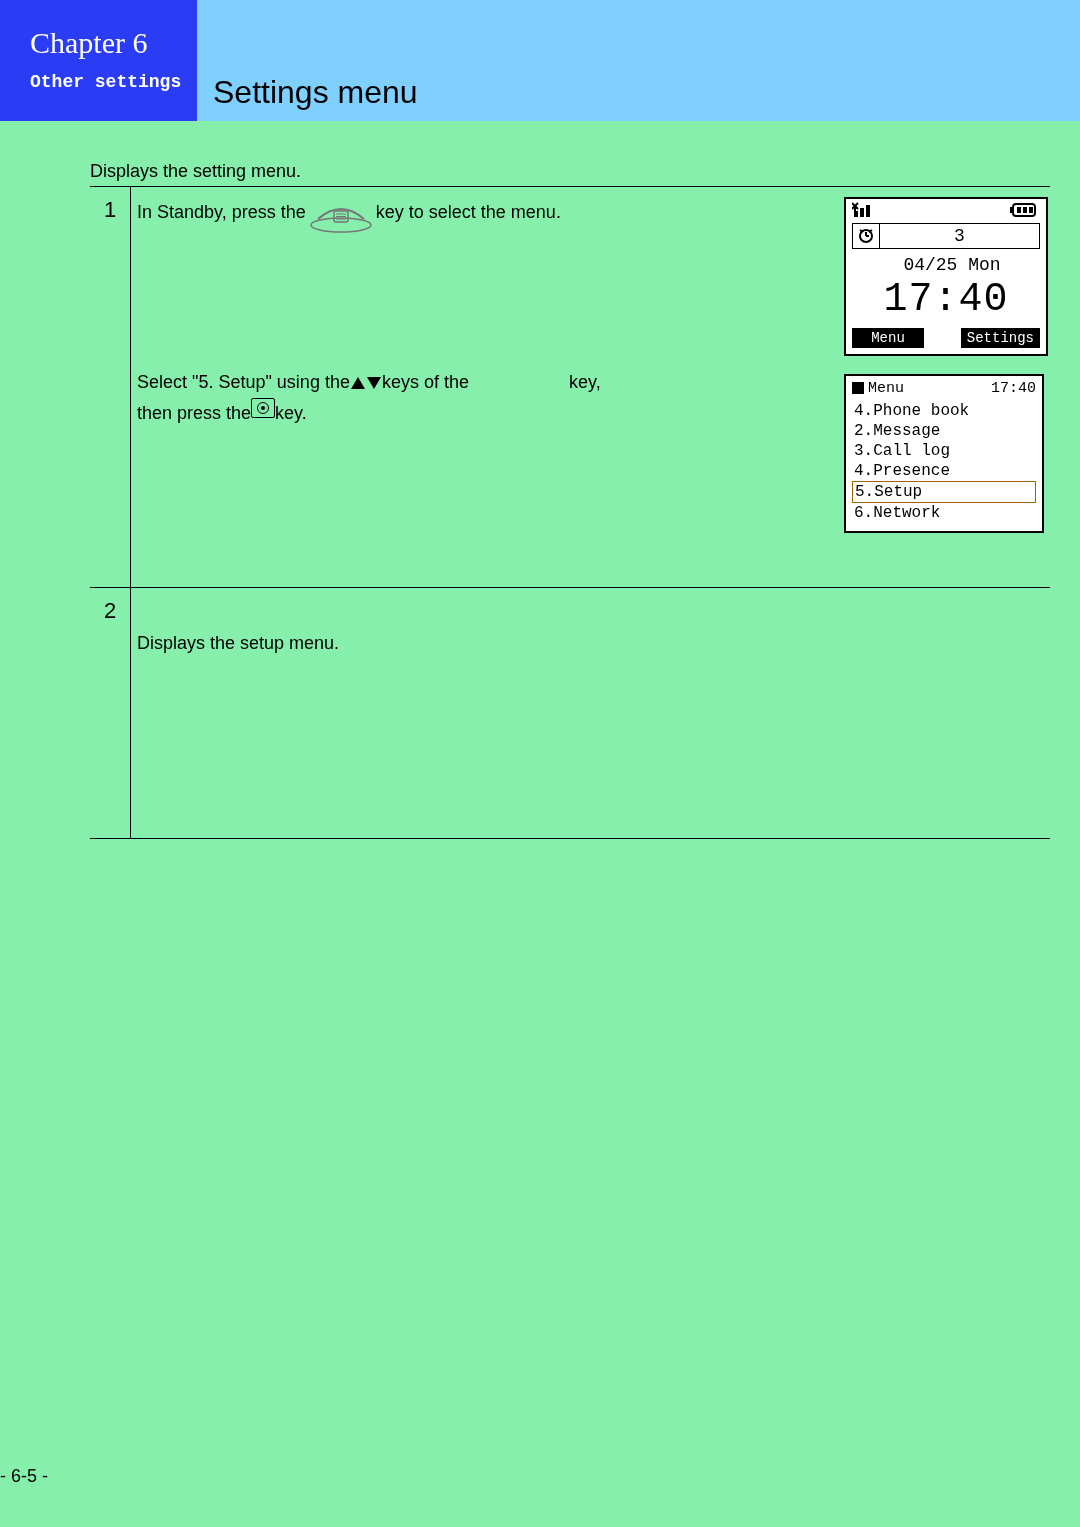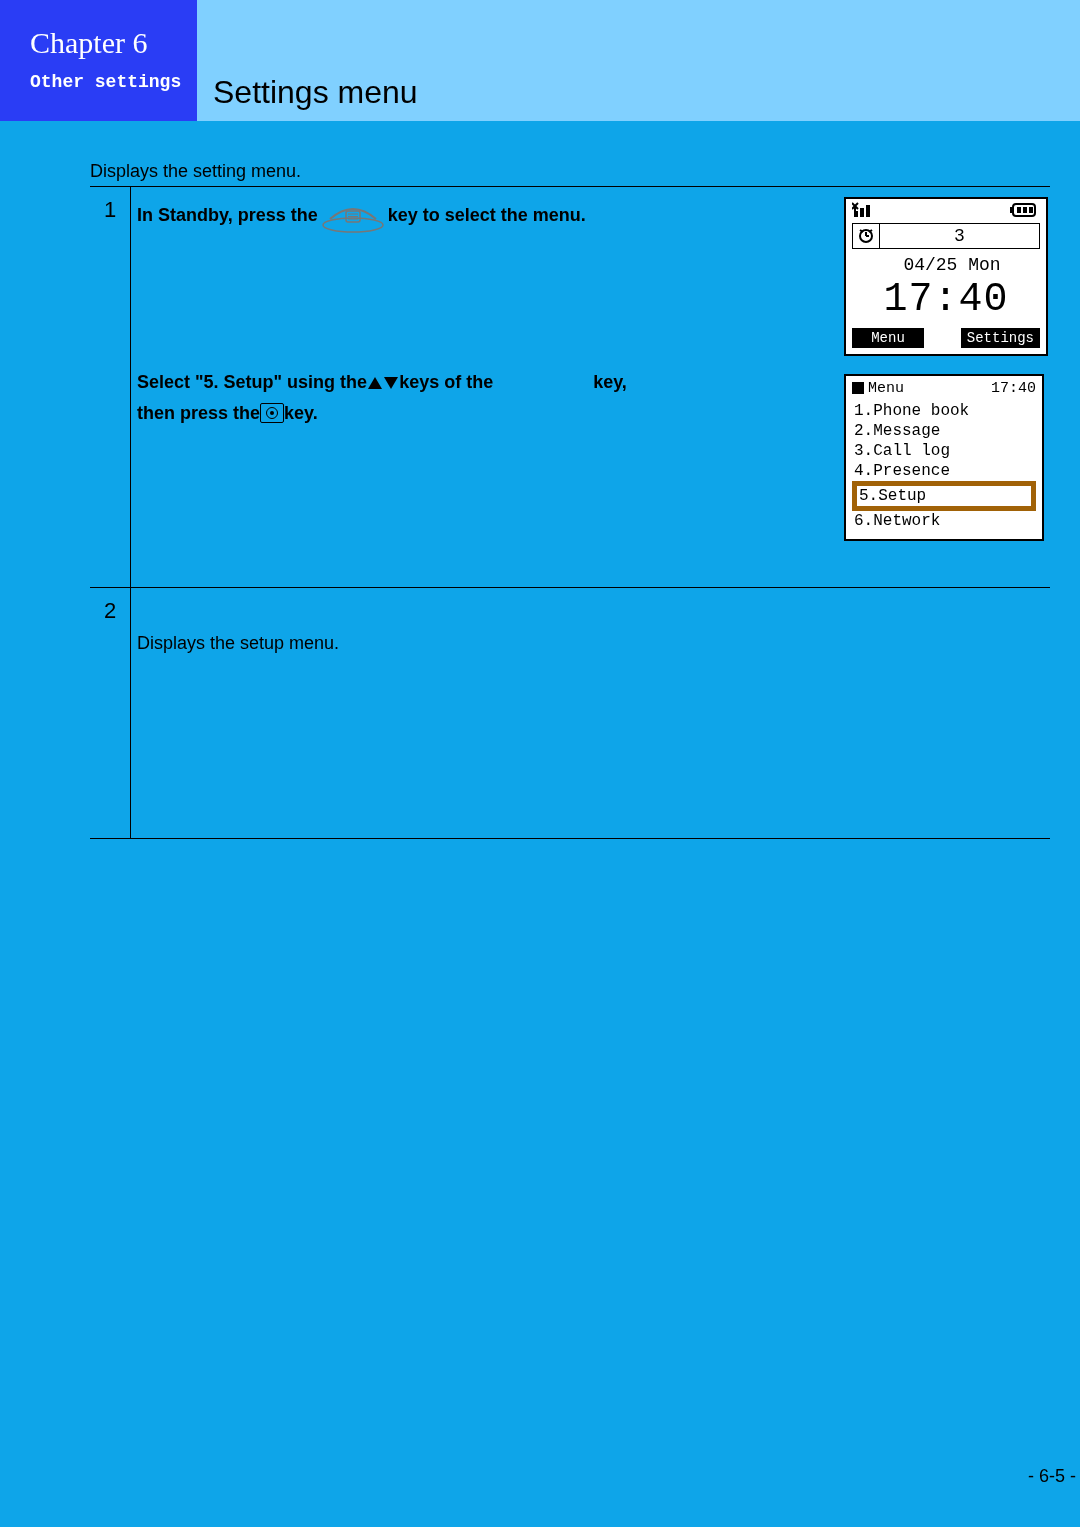--- a/index.html
+++ b/index.html
@@ -6,21 +6,21 @@
     margin: 0;
     padding: 0;
     background: #fff;
     font-family: Arial, Helvetica, sans-serif;
     color: #000;
   }
   .page {
     width: 1080px;
     height: 1527px;
     position: relative;
-    background: #0ea5e9;
+    background: #86efac;
     overflow: hidden;
   }
   
   .header {
     display: flex;
     align-items: stretch;
     height: 121px;
   }
   .header-left {
     width: 197px;
@@ -91,22 +91,20 @@
     min-height: 200px;
     margin-top: 30px;
   }
   .instr {
     flex: 1;
     line-height: 1.7;
   }
   .instr .line {
     display: flex;
     flex-wrap: wrap;
-    align-items: center;
-    font-weight: bold;
   }
   .instr .block {
     margin-bottom: 24px;
   }
   .device {
     width: 200px;
     flex-shrink: 0;
     display: flex;
     flex-direction: column;
     gap: 18px;
@@ -223,28 +221,28 @@
   }
   .menu-lcd .hdr .sq{
     width:12px;height:12px;background:#000;display:inline-block;margin-right:4px;vertical-align:middle;
   }
   .menu-lcd .item{
     font-size:16px;
     padding:1px 2px;
     white-space:nowrap;
   }
   .menu-lcd .item.selected{
-    border:5px solid #a16207;
+    border:1px solid #a16207;
   }
   
   .footer{
     position:absolute;
     bottom:40px;
-    left:0; right:4px;
-    text-align:right;
+    left:0; right:12px;
+    text-align:left;
     font-size:18px;
   }
   
   svg { display:block; }
   .inline-svg{display:inline-block;vertical-align:middle;}
 </style>
 </head>
 <body>
 
 <div class="page">
@@ -358,21 +356,21 @@
                   <div class="softkey">Settings</div>
                 </div>
               </div>
 
               <div class="menu-lcd">
                 <div class="hdr">
                   <span><span class="sq"></span><span>Menu</span></span>
                   <span>17:40</span>
                 </div>
                 <div id="menu-items">
-                      <div class="item">1.Phone book</div>
+                      <div class="item">4.Phone book</div>
                       <div class="item">2.Message</div>
                       <div class="item">3.Call log</div>
                       <div class="item">4.Presence</div>
                       <div class="item selected">5.Setup</div>
                       <div class="item">6.Network</div>
                     </div>
               </div>
             </div>
           </div>
         </td>

